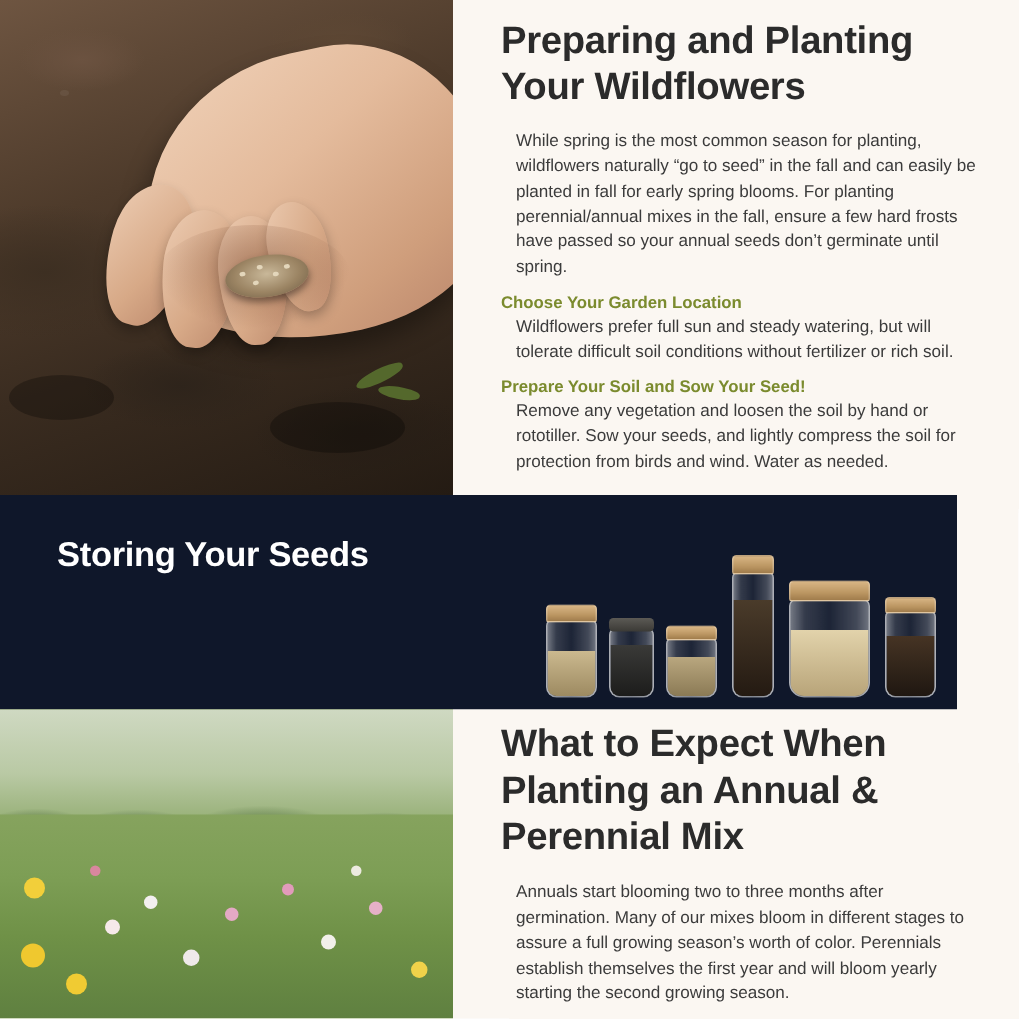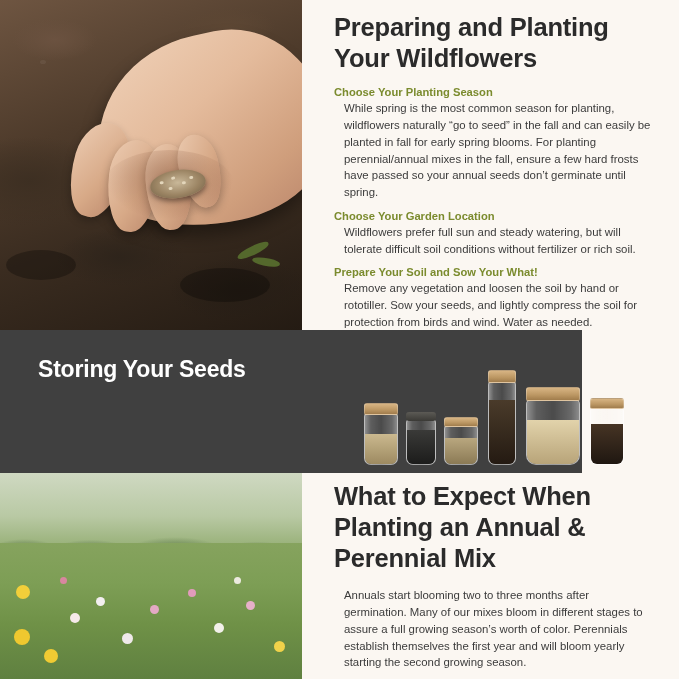--- a/index.html
+++ b/index.html
@@ -115,22 +115,22 @@
     font-size: 11.4px;
     line-height: 1.47;
     color: #3b3b3b;
     margin-bottom: 9px;
     margin-left: 10px;
   }
 
   
   .sec2 {
     position: absolute; left: 0; top: 330px;
-    width: 582px; height: 143px;
-    background: #404040;
+    width: 638px; height: 143px;
+    background: #0f172a;
     display: flex;
   }
   .sec2-text {
     width: 350px;
     padding: 26px 20px 0 38px;
   }
   h2.mid {
     font-size: 23px;
     font-weight: 700;
     color: #ffffff;
@@ -243,27 +243,26 @@
         <div class="seed-dot" style="left:40px;top:8px;"></div>
       </div>
     </div>
 
     <div class="sec1-text">
       <h1 class="big">
         <span>Preparing and Planting</span><br>
         <span>Your Wildflowers</span>
       </h1>
 
-      <div class="sub">Choose Your Planting Season</div>
       <p class="body">While spring is the most common season for planting, wildflowers naturally “go to seed” in the fall and can easily be planted in fall for early spring blooms. For planting perennial/annual mixes in the fall, ensure a few hard frosts have passed so your annual seeds don’t germinate until spring.</p>
 
       <div class="sub">Choose Your Garden Location</div>
       <p class="body">Wildflowers prefer full sun and steady watering, but will tolerate difficult soil conditions without fertilizer or rich soil.</p>
 
-      <div class="sub">Prepare Your Soil and Sow Your What!</div>
+      <div class="sub">Prepare Your Soil and Sow Your Seed!</div>
       <p class="body">Remove any vegetation and loosen the soil by hand or rototiller. Sow your seeds, and lightly compress the soil for protection from birds and wind. Water as needed.</p>
     </div>
   </section>
 
   <section class="sec2">
     <div class="sec2-text">
       <h2 class="mid">Storing Your Seeds</h2>
     </div>
     <div class="sec2-jars">
       <div class="jar" style="left:14px;width:34px;height:52px;">

